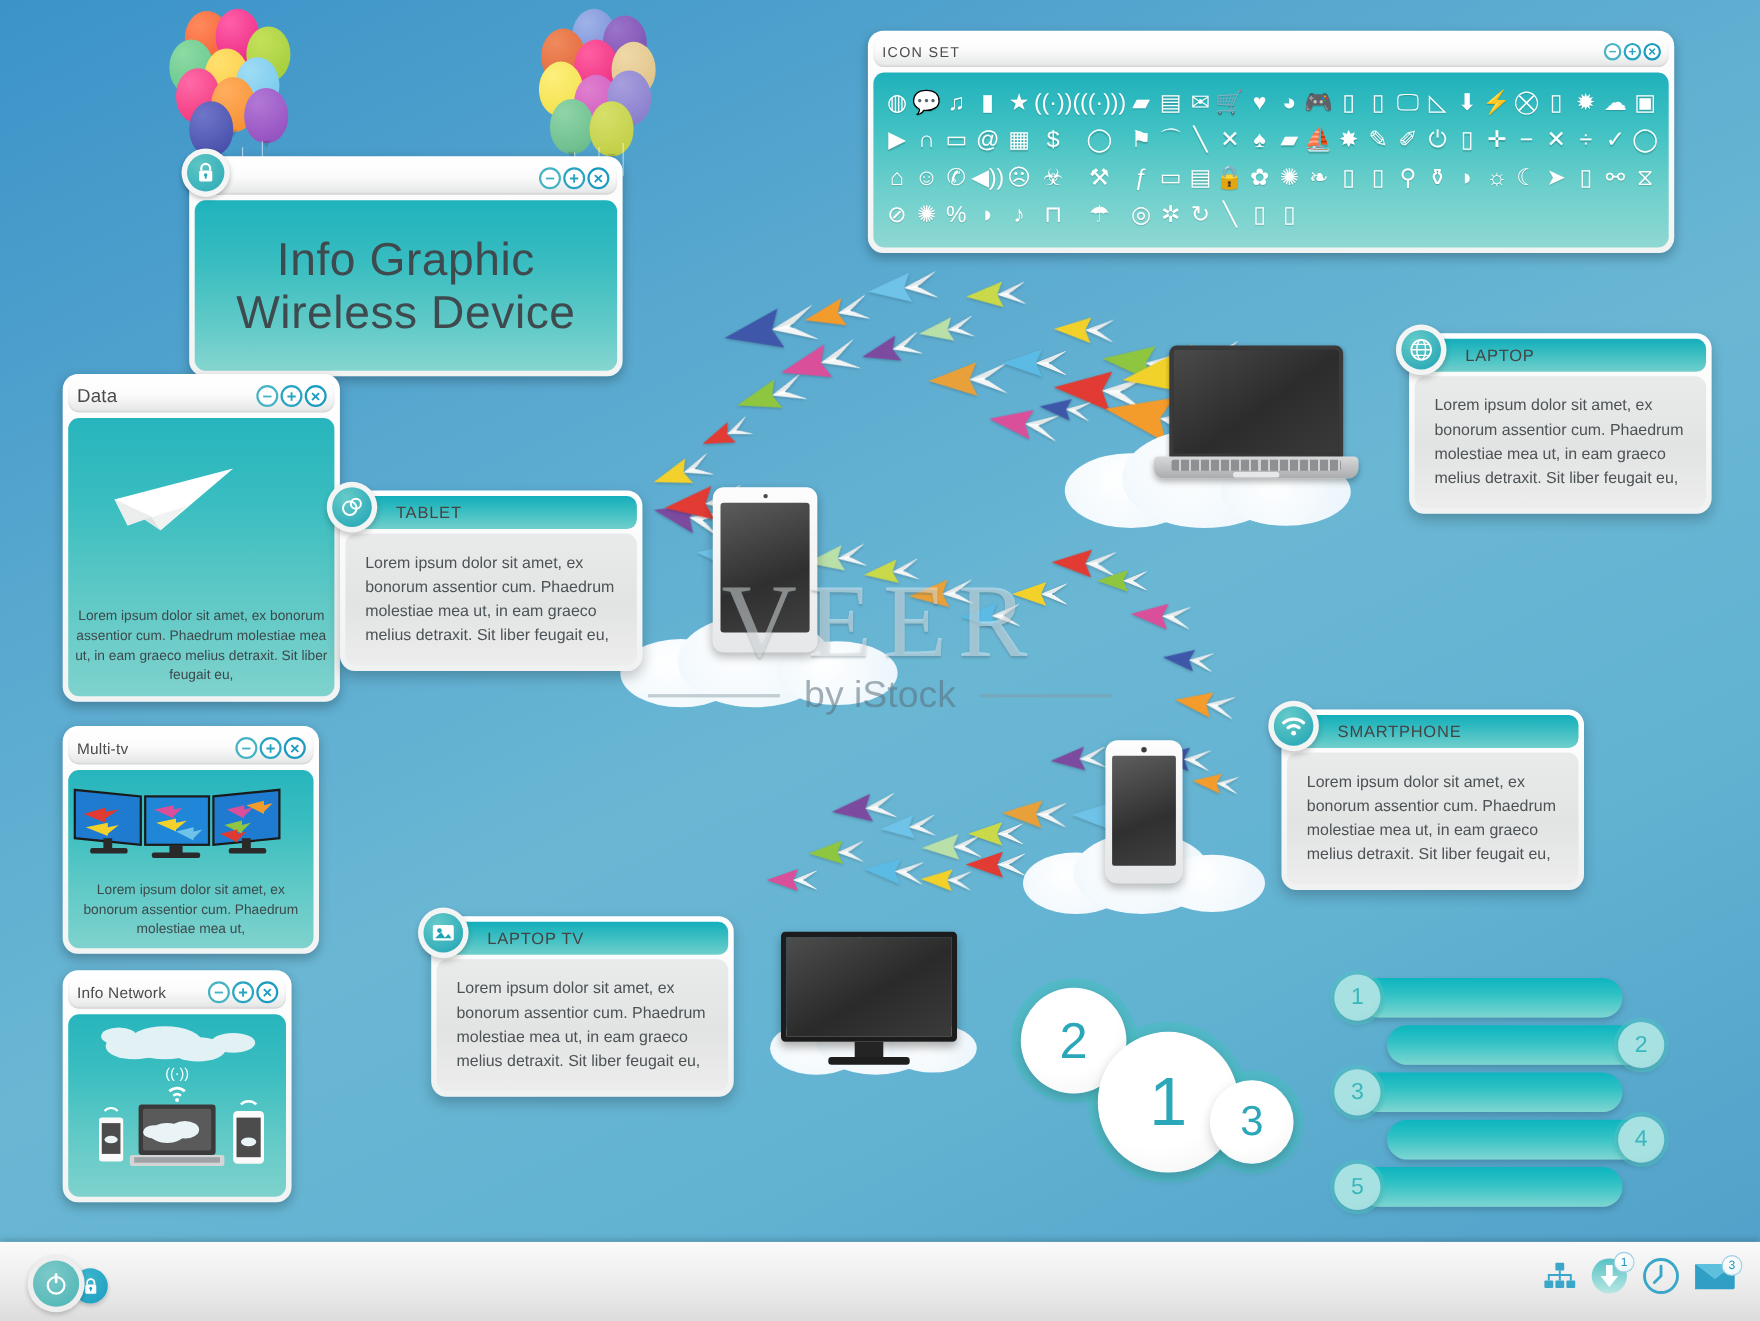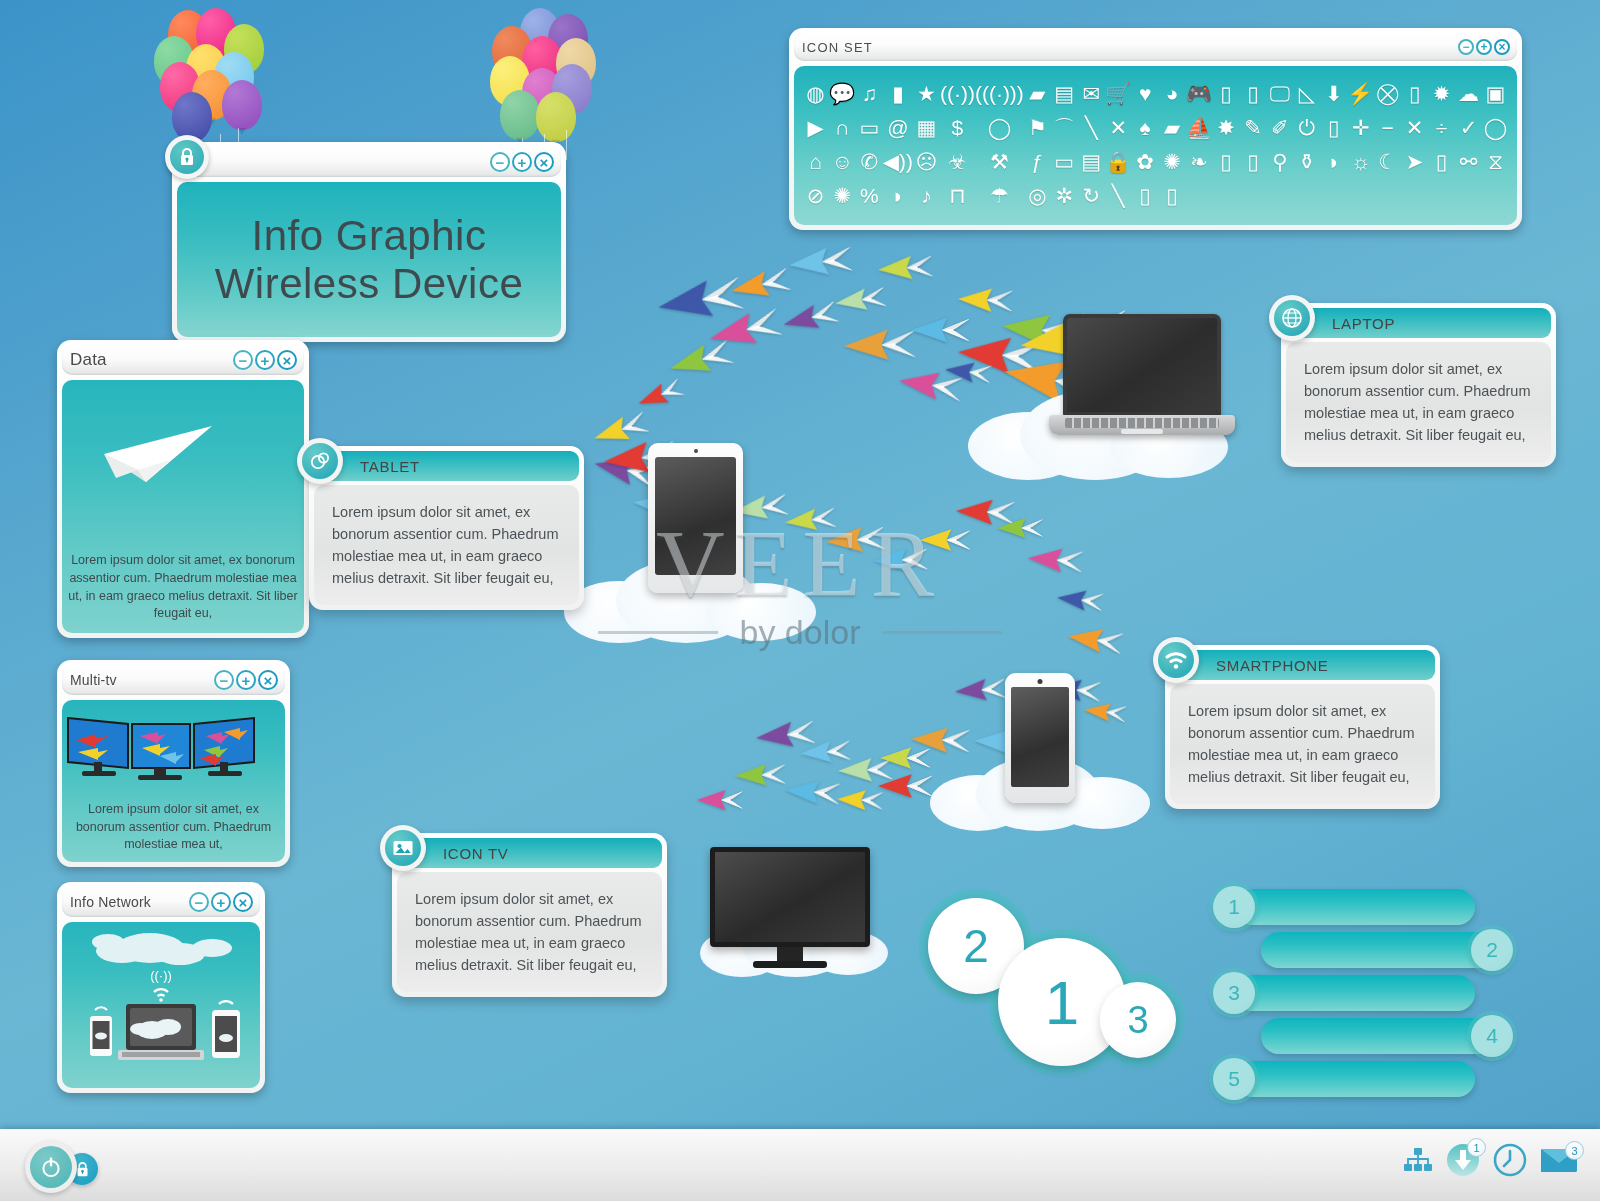--- a/index.html
+++ b/index.html
@@ -1054,21 +1054,21 @@
     <div class="bubble-icon">
       <div class="inner">
         <svg width="24" height="20" viewBox="0 0 24 20">
           <rect x="2.5" y="3" width="19" height="14" rx="1.6" fill="#fff"></rect>
           <circle cx="8.5" cy="8" r="2.1" fill="#1ea3b4"></circle>
           <polygon points="4.6,15 10,9.4 14,15" fill="#1ea3b4"></polygon>
           <polygon points="13,15 16.6,11 19.6,15" fill="#1ea3b4"></polygon>
         </svg>
       </div>
     </div>
-    <div class="bubble-head">ICON TV</div>
+    <div class="bubble-head">LAPTOP TV</div>
     <div class="bubble-text">Lorem ipsum dolor sit amet, ex bonorum assentior cum. Phaedrum molestiae mea ut, in eam graeco melius detraxit. Sit liber feugait eu,</div>
   </div>
 </div>
 
 <div class="circ" style="left:928px;top:898px;width:96px;height:96px;font-size:46px;">
   <div class="ring"></div>
   <span>2</span>
 </div>
 <div class="circ" style="left:998px;top:938px;width:128px;height:128px;font-size:62px;">
   <div class="ring"></div>
@@ -1109,21 +1109,21 @@
     <div class="bar-num" style="left:0px;">
         <span>5</span>
       </div>
   </div>
 </div>
 
 <div id="watermark">
   <div class="veer">VEER</div>
   <div class="sub">
     <div class="rule"></div>
-    <span>by dolor</span>
+    <span>by iStock</span>
     <div class="rule"></div>
   </div>
 </div>
 
 <div id="taskbar">
   <div class="tb-lock">
     <svg width="15" height="17" viewBox="0 0 18 20">
       <path d="M5 8V6a4 4 0 0 1 8 0v2" fill="none" stroke="#fff" stroke-width="2"></path>
       <rect x="3" y="8" width="12" height="10" rx="1.5" fill="#fff"></rect>
       <circle cx="9" cy="12" r="1.5" fill="#1a9cc0"></circle>

